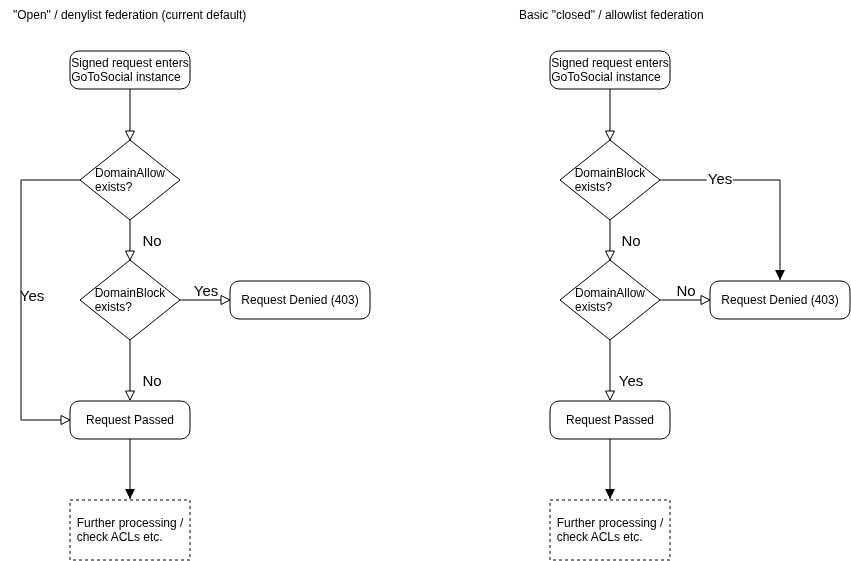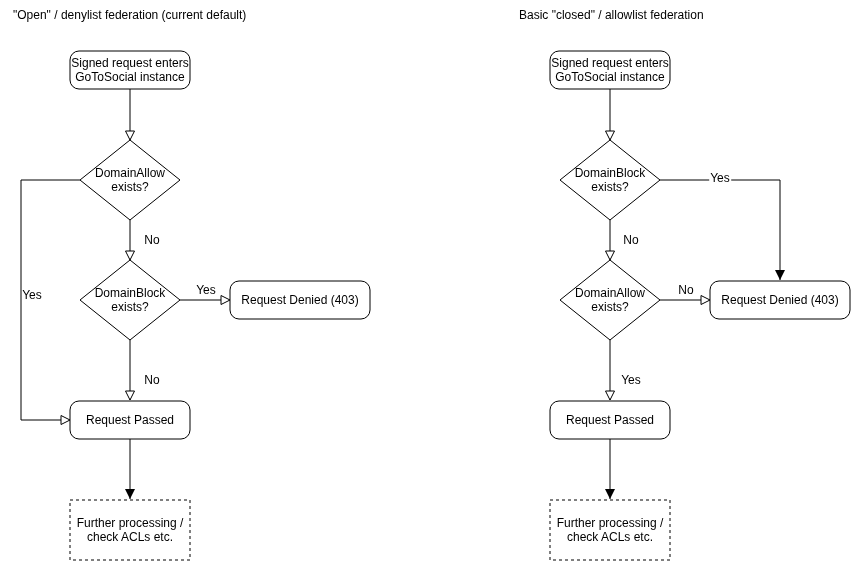--- a/index.html
+++ b/index.html
@@ -10,25 +10,25 @@
   .canvas svg{position:absolute;left:0;top:0}
   .shape{fill:#ffffff;stroke:#000000;stroke-width:1}
   .shape.dashed{stroke-dasharray:3 3}
   .edge{fill:none;stroke:#000000;stroke-width:1}
   .overlay{position:absolute;left:0;top:0;width:851px;height:561px}
   .chart-title{
     position:absolute;font-size:12px;line-height:14px;white-space:pre;
   }
   .node-label{
     position:absolute;display:flex;align-items:center;justify-content:center;
-    text-align:center;font-size:12px;line-height:14px;white-space:pre;
+    font-size:12px;line-height:14px;white-space:pre;
   }
   .edge-label{
     position:absolute;transform:translate(-50%,-50%);
-    font-size:12px;line-height:13px;white-space:pre;
+    font-size:15px;line-height:13px;white-space:pre;
     background:#ffffff;padding:0 1px;
   }
   .edge-label.no-bg{background:transparent;padding:0}
 </style>
 </head>
 <body>
 
 <div class="canvas">
 
   <svg width="851" height="561" viewBox="0 0 851 561">

